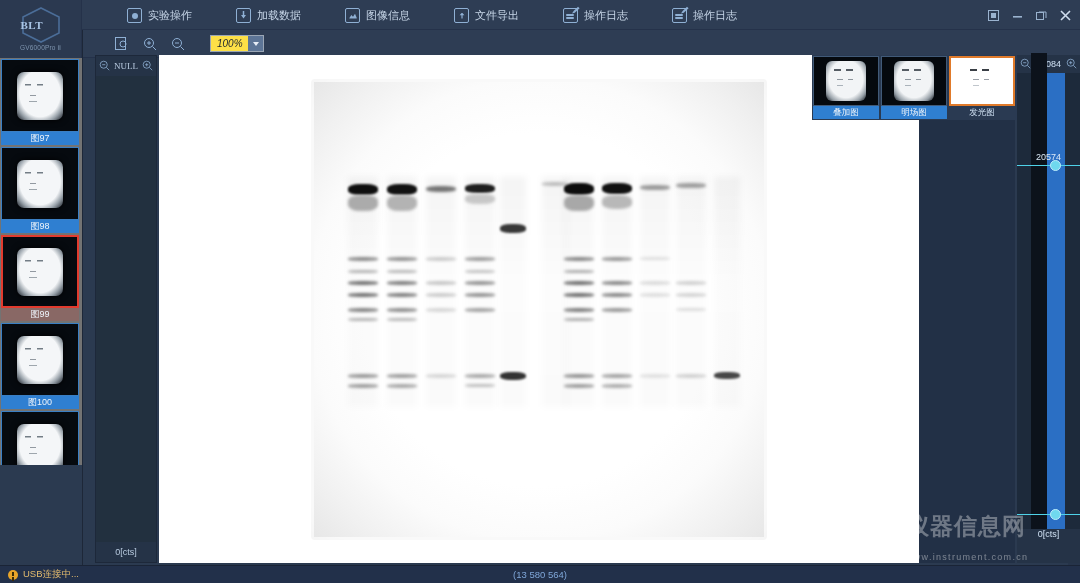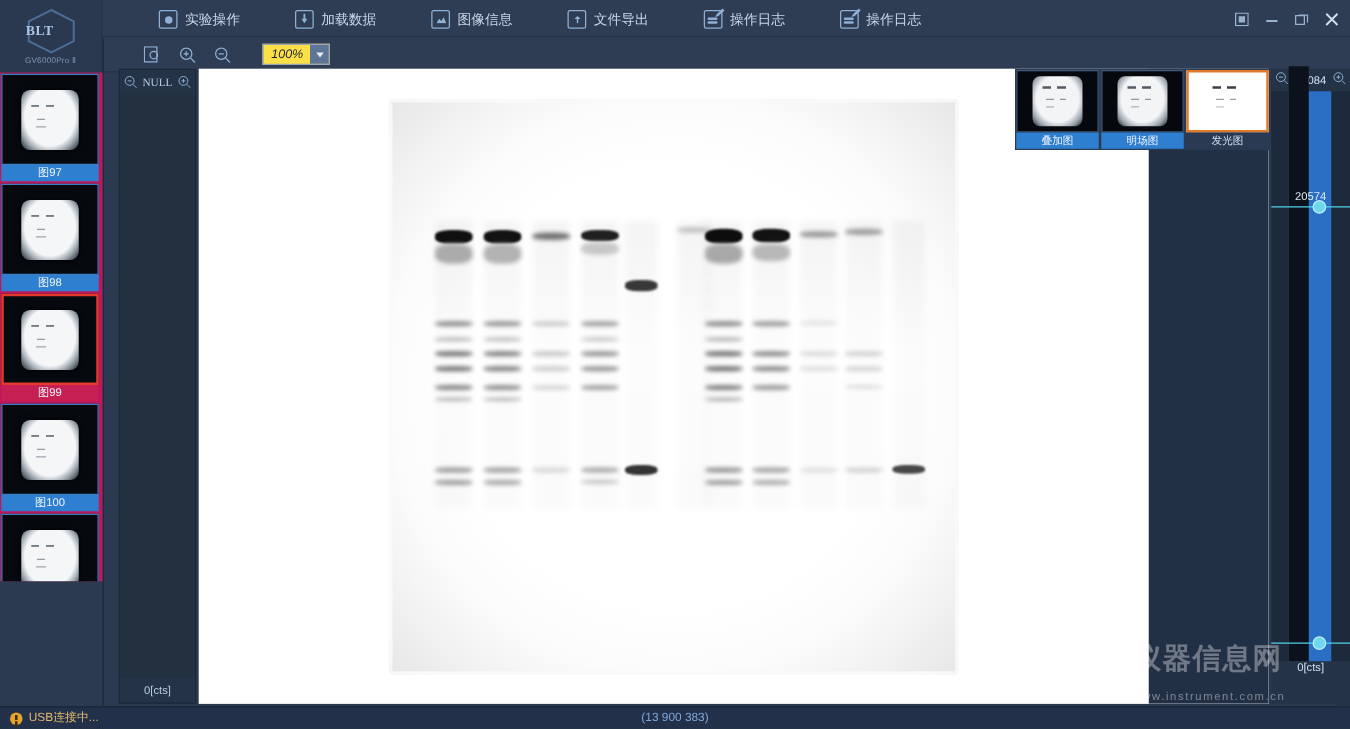--- a/index.html
+++ b/index.html
@@ -82,21 +82,21 @@
     background: #5d7596; display: flex; align-items: center; justify-content: center;
   }
   .zoom-arrow::after {
     content: ""; border-left: 3px solid transparent; border-right: 3px solid transparent;
     border-top: 4px solid #e8eef6;
   }
 
   
   .rail {
     position: absolute; left: 0; top: 58px; width: 82px; height: 407px;
-    background: #be185d; overflow: hidden;
+    background: #737373; overflow: hidden;
   }
   .thumb { position: relative; width: 78px; height: 87px; margin: 1px 0 0 1px; }
   .thumb-img {
     width: 78px; height: 73px; background: #060a0f;
     border: 1px solid #3a7fc4; display: flex; align-items: center; justify-content: center;
     position: relative; overflow: hidden;
   }
   .thumb.selected .thumb-img { border: 2px solid #e23b2e; }
   .thumb.selected .thumb-label { background: #e23b2e33; }
   .thumb-plate {
@@ -600,20 +600,20 @@
     <div class="wm-mark">
       <span>in</span>
     </div>
     <div class="wm-txt">
       <div class="wm-cn">仪器信息网</div>
       <div class="wm-en">www.instrument.com.cn</div>
     </div>
   </div>
 
   <div class="statusbar">
-    <div class="sb-coords">(13 900 383)</div>
+    <div class="sb-coords">(13 580 564)</div>
     <div class="sb-left">
       <span class="sb-dot"></span>
       <span class="sb-text">USB连接中...</span>
     </div>
   </div>
 
 </div>
 
 </body></html>

